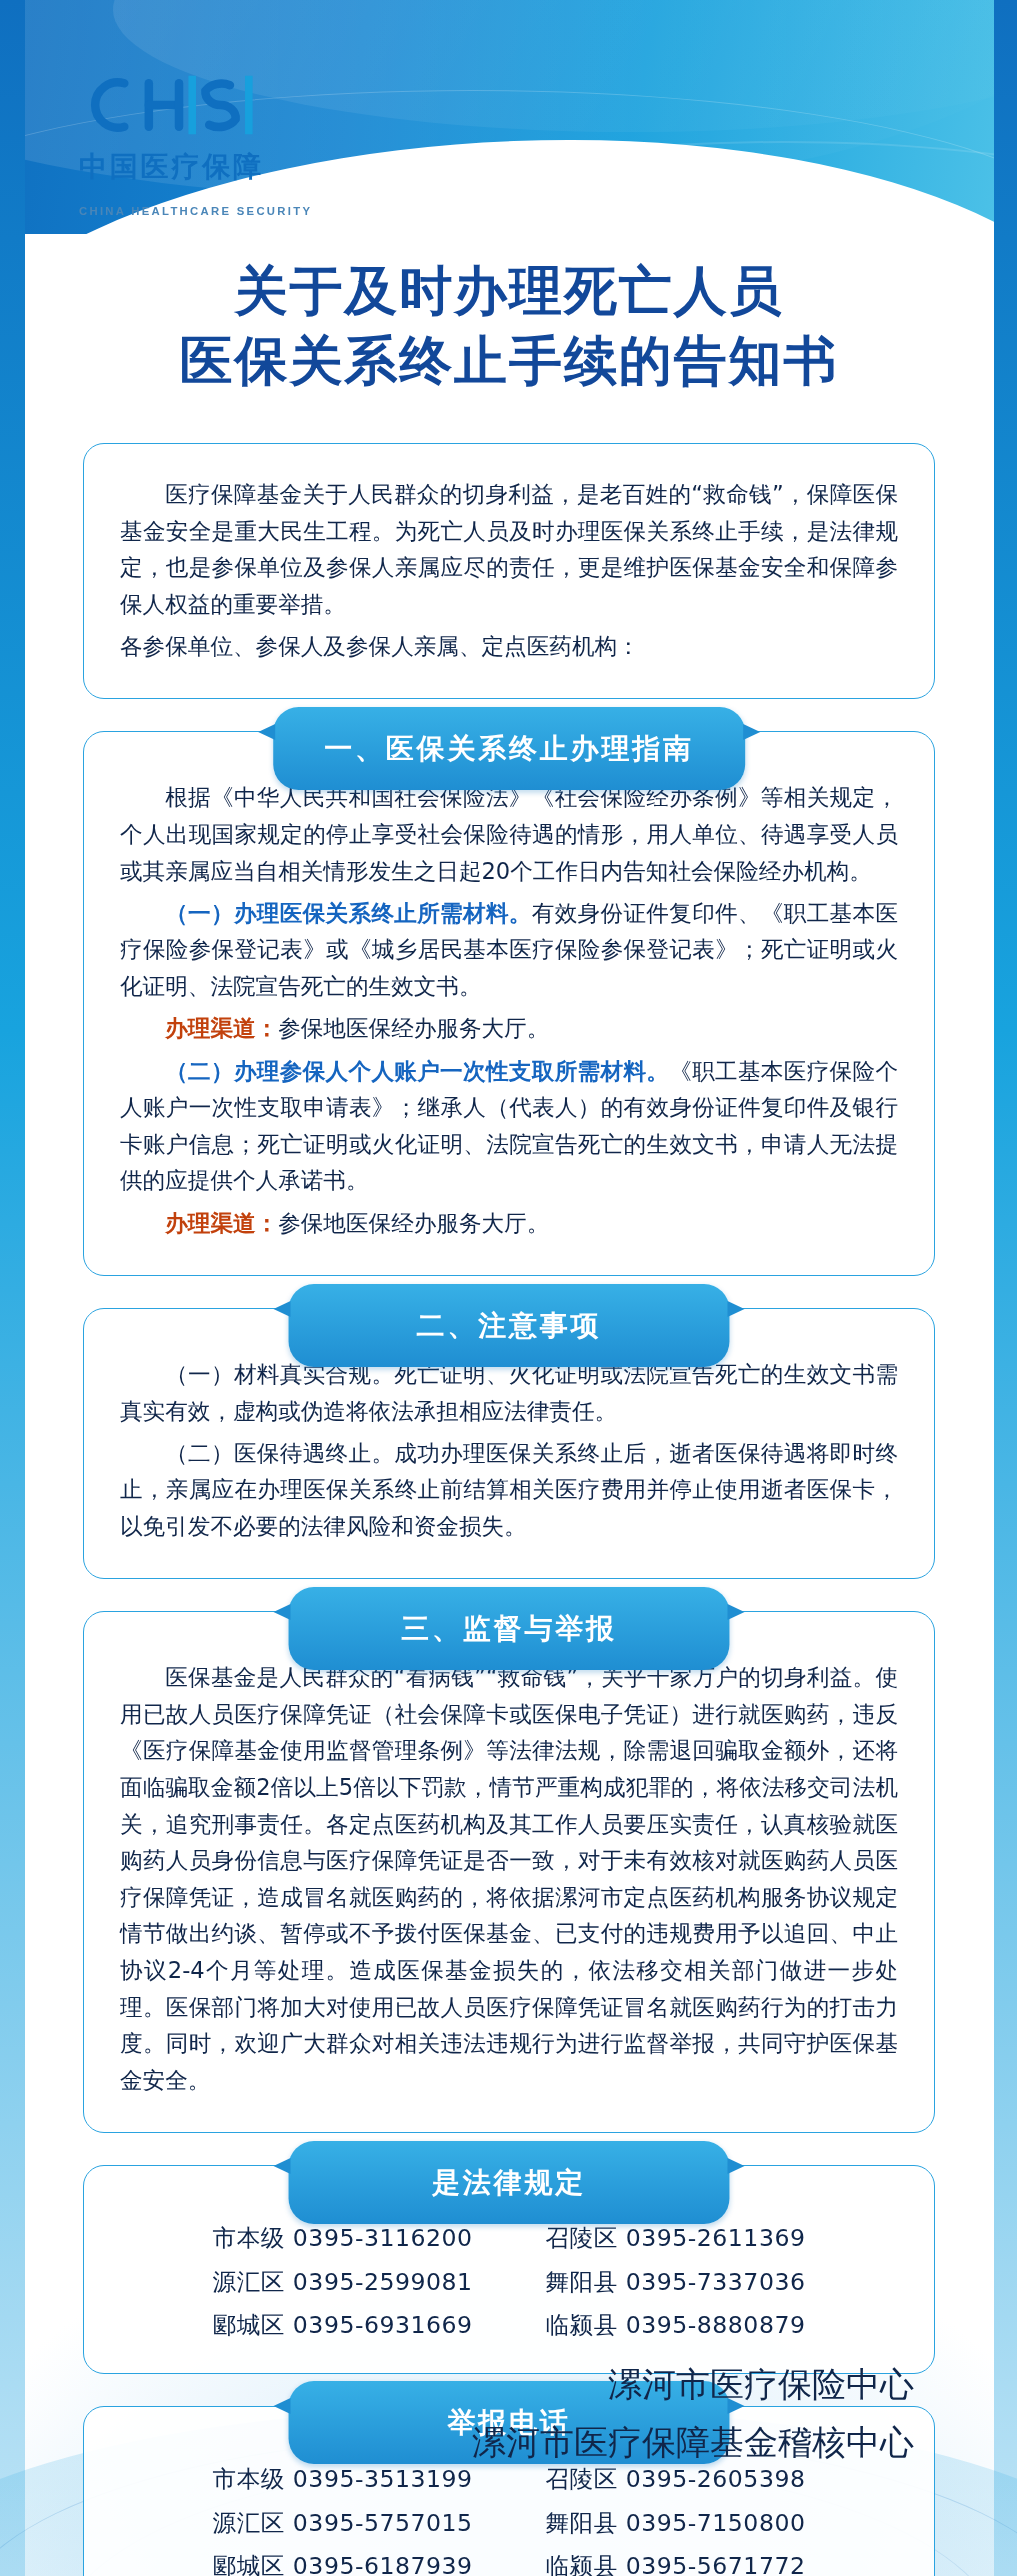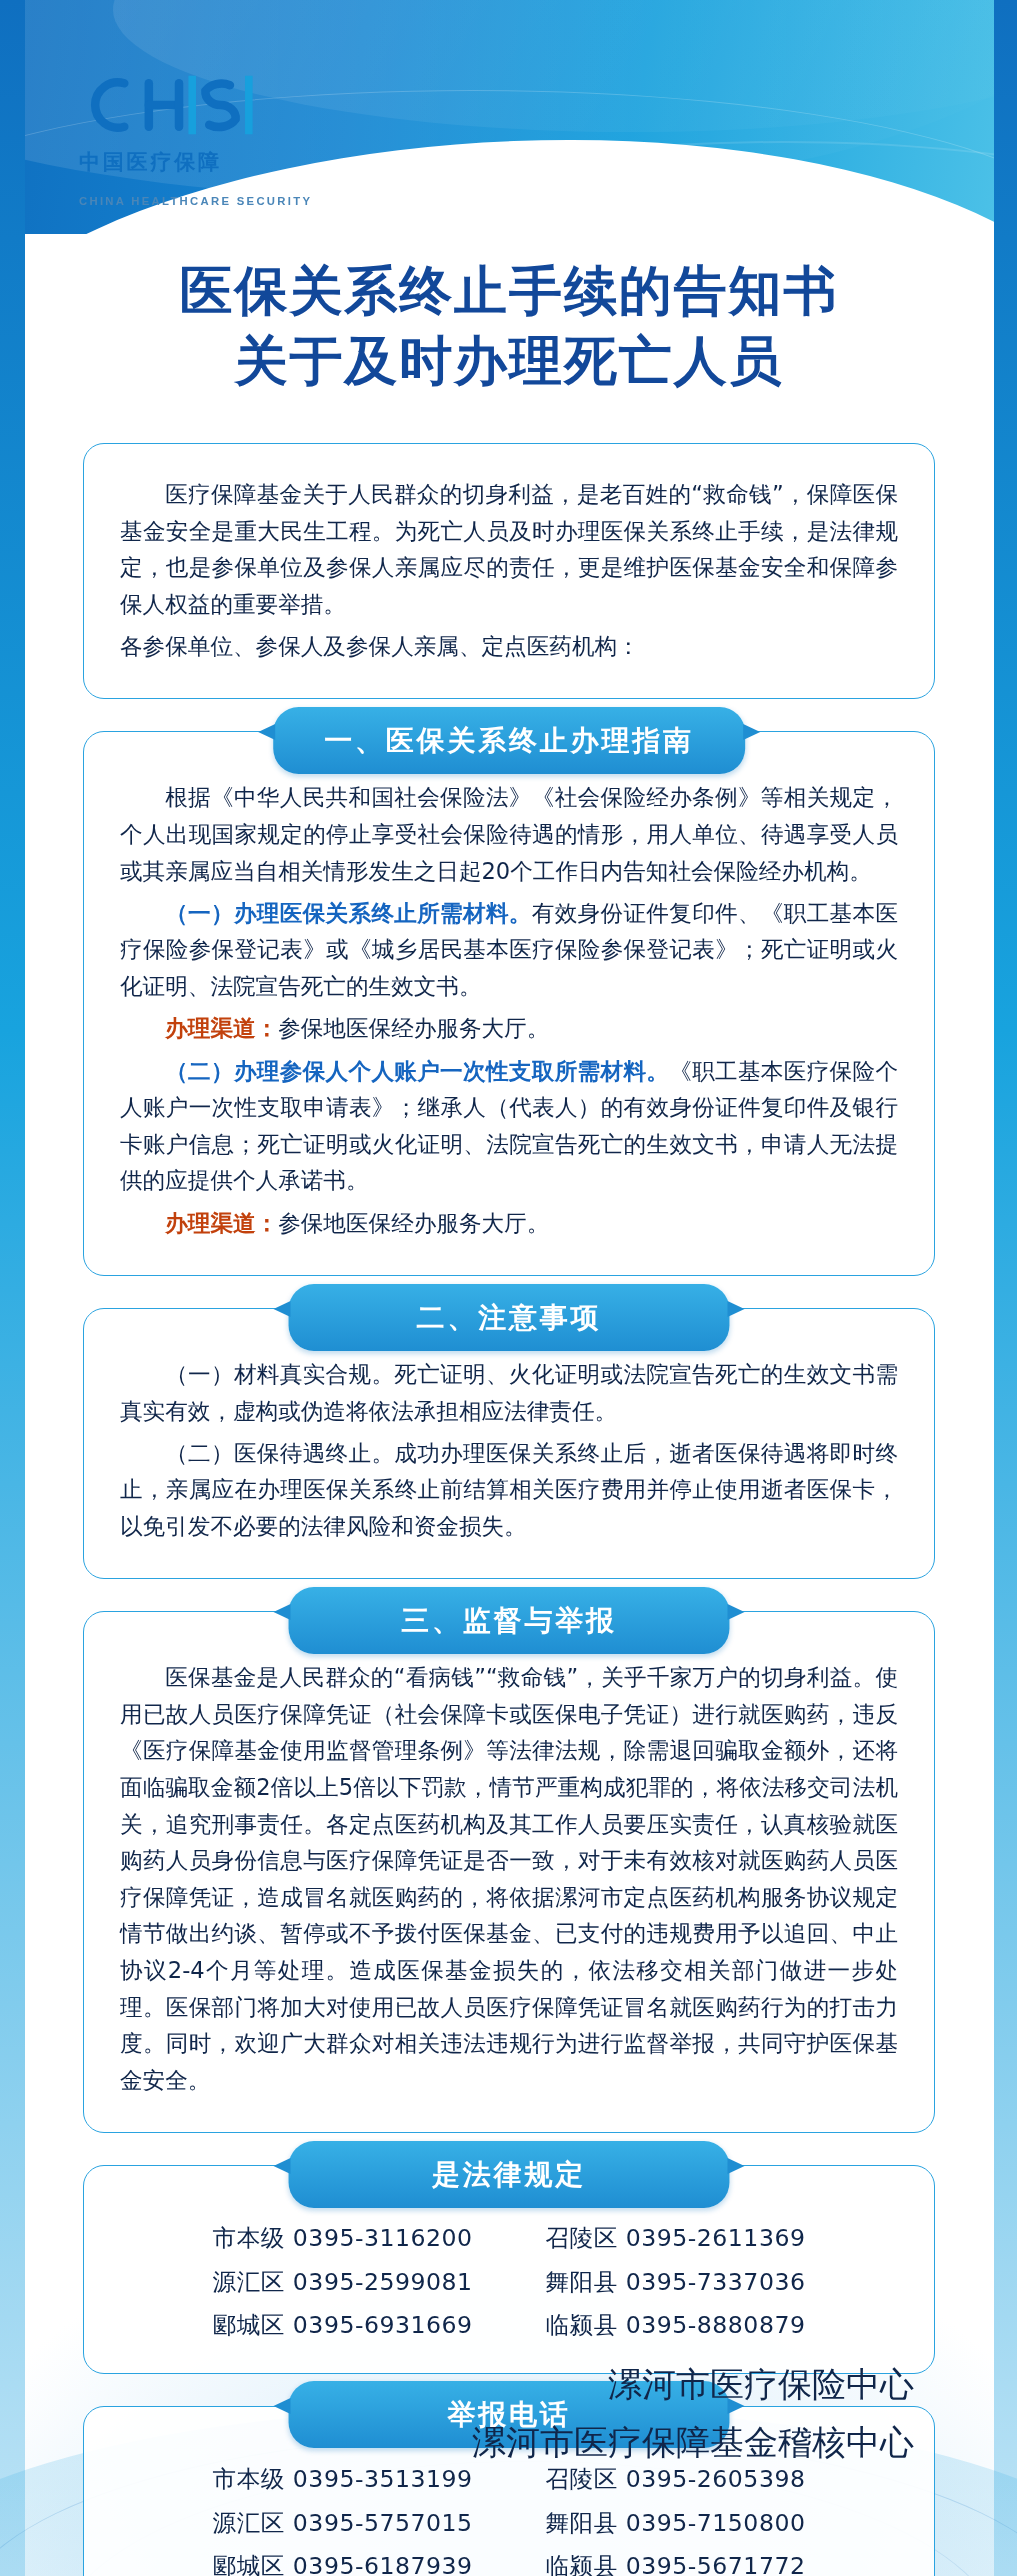--- a/index.html
+++ b/index.html
@@ -52,21 +52,21 @@
     background:linear-gradient(180deg,rgba(23,160,221,.18),rgba(23,160,221,.05));}
   .bd-c2{position:absolute;left:-38px;bottom:-217px;width:1112px;height:358px;border-radius:50%;
     border:1.9px solid rgba(15,111,192,.18);}
   .bd-c3{position:absolute;left:57px;bottom:-245px;width:942px;height:358px;border-radius:50%;
     border:1.9px solid rgba(15,111,192,.12);}
 
   
   .logo-wrap{position:absolute;left:79px;top:70px;width:405px;}
   .logo-mark{display:block;}
   .logo-cn{
-    margin-top:7.5px;color:#0f6fc0;font-size:21px;font-weight:bold;letter-spacing:2.8px;
+    margin-top:7.5px;color:#0f6fc0;font-size:28px;font-weight:bold;letter-spacing:2.8px;
     font-family:"DejaVu Sans","Liberation Sans",sans-serif;
   }
   .logo-en{
     margin-top:19px;color:#4a86b8;font-size:11.3px;letter-spacing:2.3px;font-weight:bold;
   }
 
   
   .title{
     position:absolute;left:0;top:256px;width:1018px;text-align:center;
     color:#12489a;font-size:53px;line-height:1.32;font-weight:bold;letter-spacing:1.9px;
@@ -78,21 +78,21 @@
   .content{position:absolute;left:0;top:443px;width:1018px;}
   .card{
     position:relative;margin:0 auto 32px auto;width:852px;
     border:1.9px solid #2aa3e0;border-radius:21px;background:rgba(255,255,255,.92);
     box-sizing:border-box;
   }
   .card .body{padding:32px 36px 28px 36px;}
   .card.with-head .body{padding-top:47px;}
   .ribbon{
     position:absolute;left:50%;top:-25.4px;transform:translateX(-50%);
-    min-width:339px;height:51px;line-height:51px;padding:8px 51px;
+    min-width:339px;height:51px;line-height:51px;padding:16px 51px;
     background:linear-gradient(180deg,#37b0e6,#1f8ed2);
     color:#ffffff;font-size:28px;font-weight:bold;letter-spacing:2.8px;text-align:center;
     border-radius:25.4px;white-space:nowrap;
     font-family:"DejaVu Sans","Liberation Sans",sans-serif;
     box-shadow:0 2.8px 5.7px rgba(20,120,190,.25);
   }
   .ribbon::before,.ribbon::after{
     content:"";position:absolute;top:17px;width:0;height:0;
     border-top:8.5px solid transparent;border-bottom:8.5px solid transparent;
   }
@@ -156,22 +156,22 @@
         <path d="M160 16 A20 16 0 0 0 134 22 A16 14 0 0 0 150 37 A16 14 0 0 1 166 52 A20 16 0 0 1 138 58"></path>
       </g>
       <rect x="116" y="6" width="8" height="62" fill="#17a0dd"></rect>
       <rect x="176" y="6" width="8" height="62" fill="#17a0dd"></rect>
     </svg>
     <div class="logo-cn">中国医疗保障</div>
     <div class="logo-en">CHINA HEALTHCARE SECURITY</div>
   </div>
 
   <div class="title">
+    <div>关于及时办理死亡人员</div>
     <div>医保关系终止手续的告知书</div>
-    <div>关于及时办理死亡人员</div>
   </div>
 
   <div class="content">
 
     <div class="card">
       <div class="body">
         <p class="t indent">医疗保障基金关于人民群众的切身利益，是老百姓的“救命钱”，保障医保基金安全是重大民生工程。为死亡人员及时办理医保关系终止手续，是法律规定，也是参保单位及参保人亲属应尽的责任，更是维护医保基金安全和保障参保人权益的重要举措。</p>
         <p class="t">各参保单位、参保人及参保人亲属、定点医药机构：</p>
       </div>
     </div>

